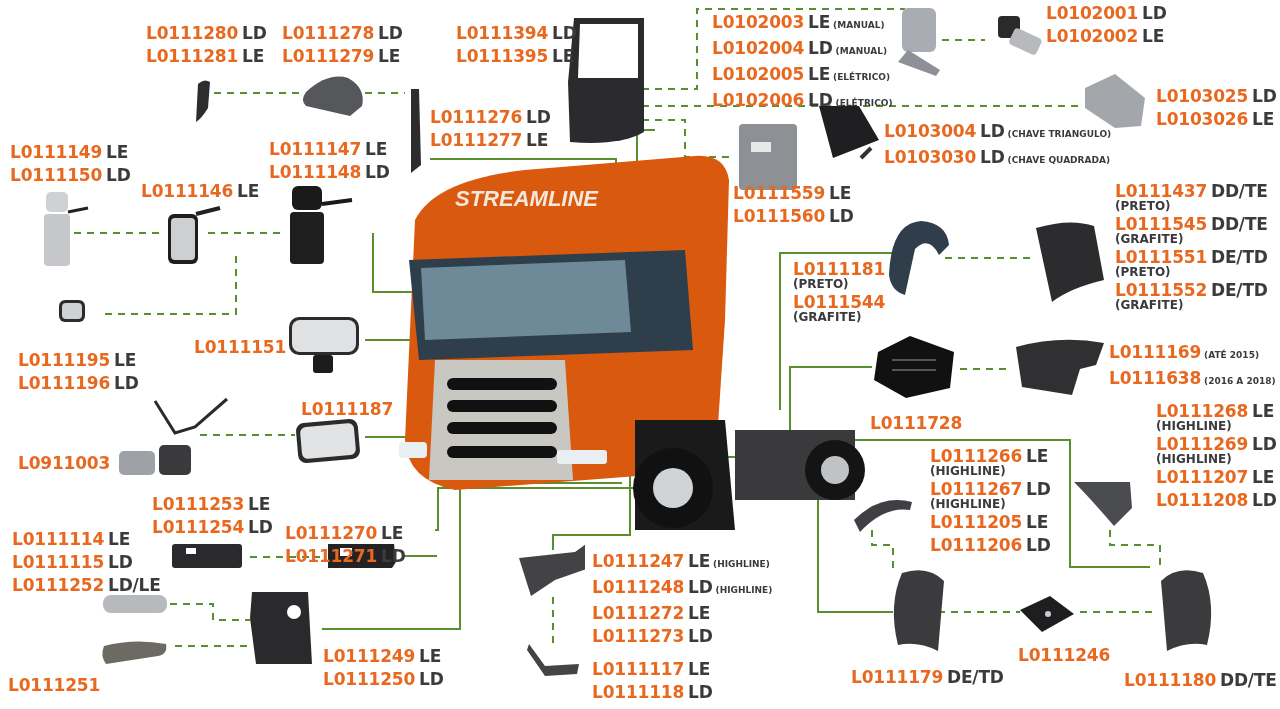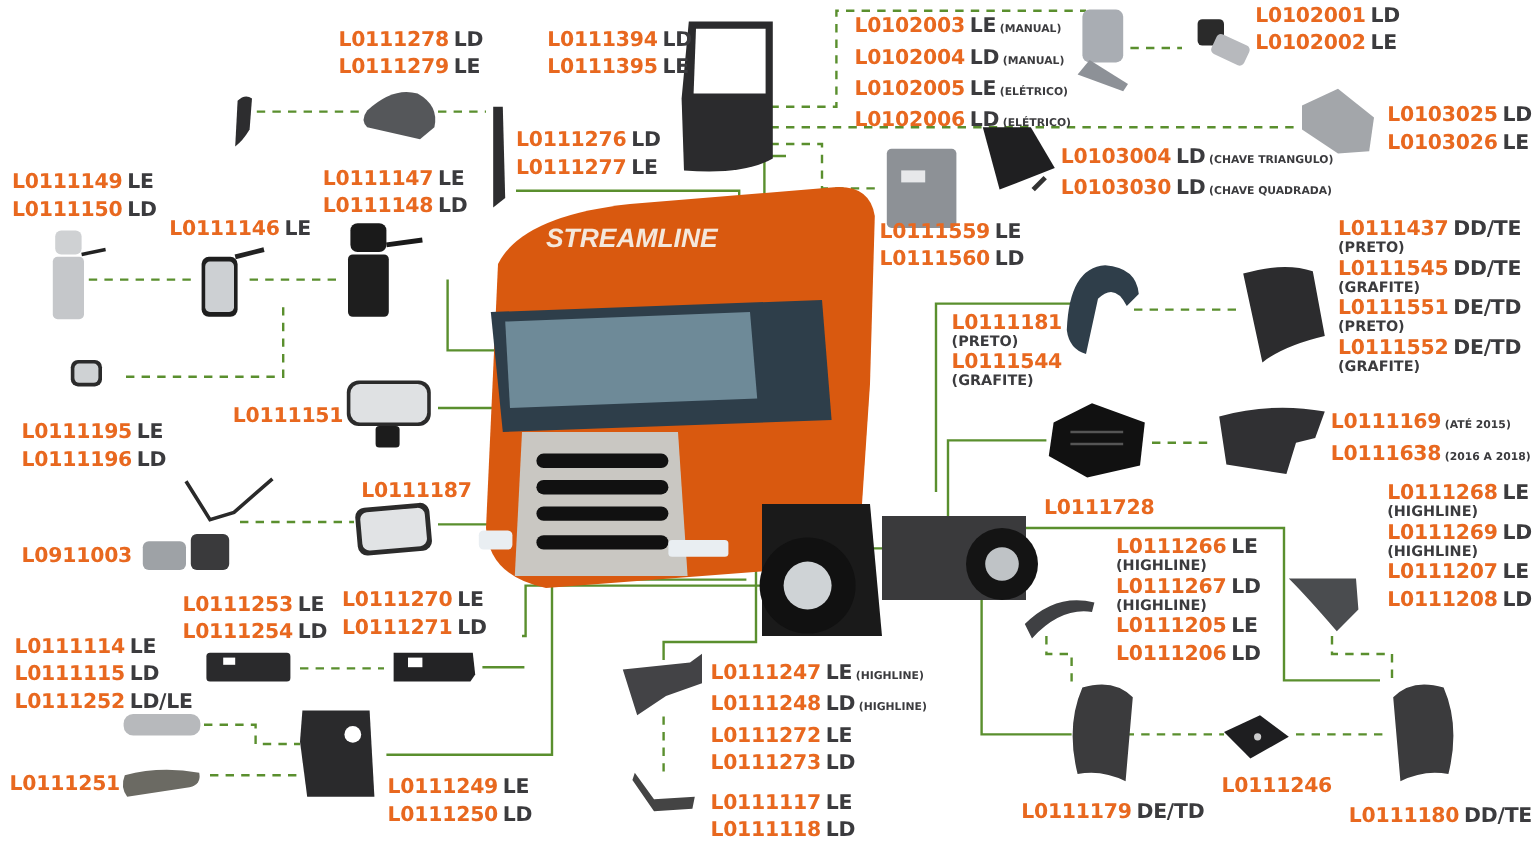--- a/index.html
+++ b/index.html
@@ -197,20 +197,24 @@
     <rect x="162" y="300" width="50" height="14" rx="3" fill="#e9eef2"></rect>
     <path d="M240 270 H330 L340 380 H240 Z" fill="#1a1a1a"></path>
     <circle cx="278" cy="338" r="40" fill="#111"></circle>
     <circle cx="278" cy="338" r="20" fill="#cfd3d6"></circle>
     <rect x="340" y="280" width="120" height="70" fill="#3a3a3c"></rect>
     <circle cx="440" cy="320" r="30" fill="#141414"></circle>
     <circle cx="440" cy="320" r="14" fill="#bfc3c6"></circle>
     <text x="60" y="56" fill="#f4e8dc" font-size="22" font-style="italic" font-weight="bold" font-family="Liberation Sans, sans-serif">STREAMLINE</text>
   </svg>
 
+  <div class="lbl" style="left:146px;top:22px">
+    <span class="row"><span class="code">L0111280</span><span class="side">LD</span></span>
+    <span class="row"><span class="code">L0111281</span><span class="side">LE</span></span>
+  </div>
   <div class="lbl" style="left:282px;top:22px">
     <span class="row"><span class="code">L0111278</span><span class="side">LD</span></span>
     <span class="row"><span class="code">L0111279</span><span class="side">LE</span></span>
   </div>
   <div class="lbl" style="left:456px;top:22px">
     <span class="row"><span class="code">L0111394</span><span class="side">LD</span></span>
     <span class="row"><span class="code">L0111395</span><span class="side">LE</span></span>
   </div>
   <div class="lbl" style="left:430px;top:106px">
     <span class="row"><span class="code">L0111276</span><span class="side">LD</span></span>
@@ -298,30 +302,30 @@
     <span class="subnote">(HIGHLINE)</span>
     <span class="row"><span class="code">L0111269</span><span class="side">LD</span></span>
     <span class="subnote">(HIGHLINE)</span>
     <span class="row"><span class="code">L0111207</span><span class="side">LE</span></span>
     <span class="row"><span class="code">L0111208</span><span class="side">LD</span></span>
   </div>
   <div class="lbl" style="left:152px;top:493px">
     <span class="row"><span class="code">L0111253</span><span class="side">LE</span></span>
     <span class="row"><span class="code">L0111254</span><span class="side">LD</span></span>
   </div>
-  <div class="lbl" style="left:285px;top:489px">
+  <div class="lbl" style="left:285px;top:522px">
     <span class="row"><span class="code">L0111270</span><span class="side">LE</span></span>
     <span class="row"><span class="code">L0111271</span><span class="side">LD</span></span>
   </div>
   <div class="lbl" style="left:12px;top:528px">
     <span class="row"><span class="code">L0111114</span><span class="side">LE</span></span>
     <span class="row"><span class="code">L0111115</span><span class="side">LD</span></span>
     <span class="row"><span class="code">L0111252</span><span class="side">LD/LE</span></span>
   </div>
-  <div class="lbl" style="left:8px;top:642px">
+  <div class="lbl" style="left:8px;top:674px">
     <span class="row"><span class="code">L0111251</span></span>
   </div>
   <div class="lbl" style="left:323px;top:645px">
     <span class="row"><span class="code">L0111249</span><span class="side">LE</span></span>
     <span class="row"><span class="code">L0111250</span><span class="side">LD</span></span>
   </div>
   <div class="lbl" style="left:592px;top:550px">
     <span class="row"><span class="code">L0111247</span><span class="side">LE</span><span class="note">(HIGHLINE)</span></span>
     <span class="row"><span class="code">L0111248</span><span class="side">LD</span><span class="note">(HIGHLINE)</span></span>
     <span class="row"><span class="code">L0111272</span><span class="side">LE</span></span>

